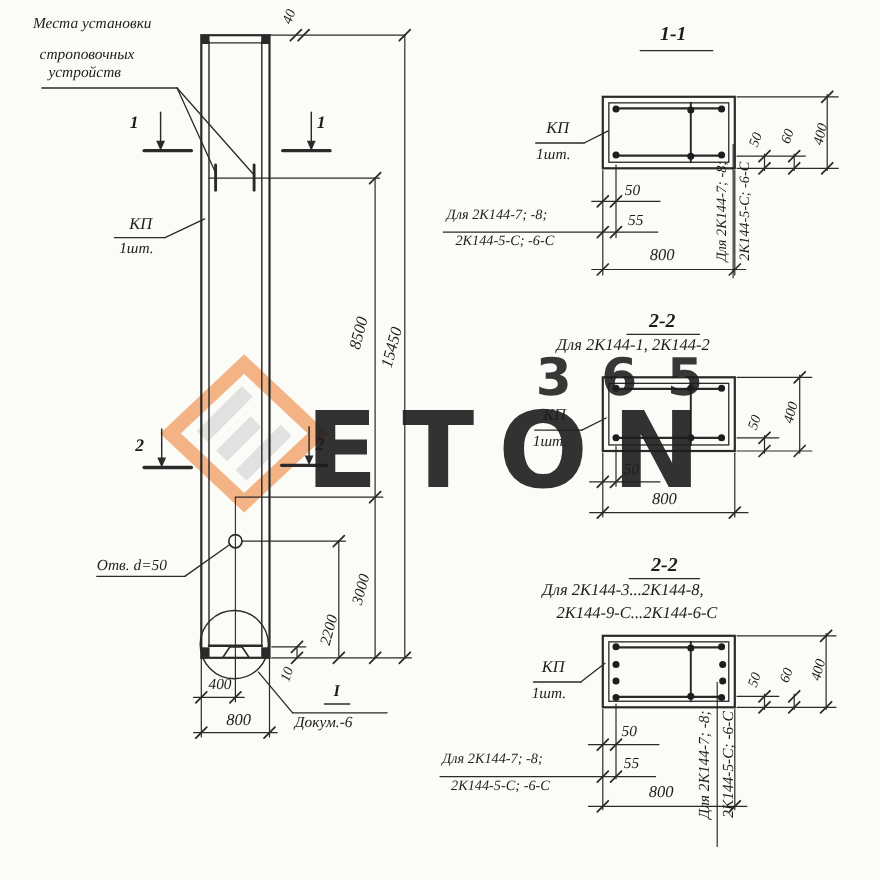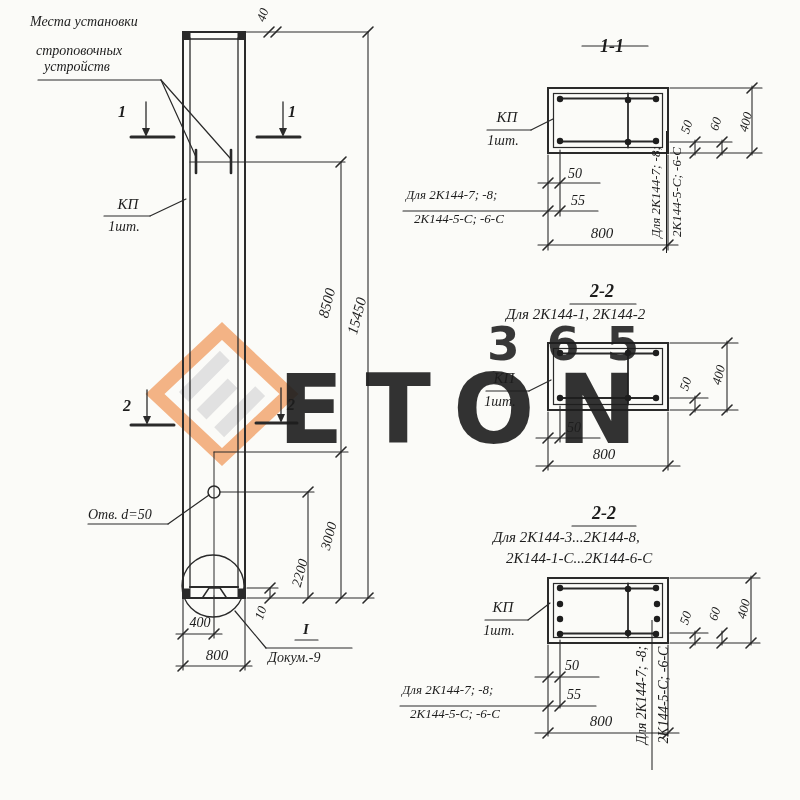--- a/index.html
+++ b/index.html
@@ -282,23 +282,23 @@
   <div class="t s15 r75" style="left:327px;top:303px;">8500</div>
   <div class="t s15 r75" style="left:357px;top:316px;">15450</div>
   <div class="t s14 r75" style="left:329px;top:536px;">3000</div>
   <div class="t s14 r75" style="left:300px;top:573px;">2200</div>
   <div class="t s13 r70" style="left:261px;top:613px;">10</div>
   <div class="t s14 c" style="left:200px;top:623px;">400</div>
   <div class="t s15 c" style="left:217px;top:655px;">800</div>
 
   <div class="t s14" style="left:88px;top:507px;">Отв. d=50</div>
   <div class="t s15 bold c" style="left:306px;top:629px;">I</div>
-  <div class="t s14" style="left:268px;top:650px;">Докум.-9</div>
-
-  <div class="t s18 c" style="left:612px;top:47px;text-align:right;">1-1</div>
+  <div class="t s14" style="left:268px;top:650px;">Докум.-6</div>
+
+  <div class="t s18 c" style="left:612px;top:31px;text-align:right;">1-1</div>
   <div class="t s15 c" style="left:507px;top:117px;">КП</div>
   <div class="t s14 c" style="left:503px;top:141px;">1шт.</div>
   <div class="t s14 c" style="left:575px;top:174px;">50</div>
   <div class="t s14 c" style="left:578px;top:201px;">55</div>
   <div class="t s13" style="left:406px;top:188px;">Для 2К144-7; -8;</div>
   <div class="t s13" style="left:414px;top:212px;">2К144-5-С; -6-С</div>
   <div class="t s15 c" style="left:602px;top:233px;">800</div>
   <div class="t s13 r70" style="left:687px;top:127px;">50</div>
   <div class="t s13 r70" style="left:716px;top:124px;">60</div>
   <div class="t s13 r75" style="left:746px;top:122px;">400</div>
@@ -311,21 +311,21 @@
   <div class="t s15" style="left:506px;top:306px;">Для 2К144-1, 2К144-2</div>
   <div class="t s15 c" style="left:504px;top:378px;">КП</div>
   <div class="t s14 c" style="left:500px;top:402px;">1шт.</div>
   <div class="t s14 c" style="left:574px;top:428px;">50</div>
   <div class="t s15 c" style="left:604px;top:454px;">800</div>
   <div class="t s13 r70" style="left:686px;top:384px;">50</div>
   <div class="t s13 r75" style="left:719px;top:375px;">400</div>
 
   <div class="t s18 c" style="left:604px;top:514px;">2-2</div>
   <div class="t s15" style="left:493px;top:529px;">Для 2К144-3...2К144-8,</div>
-  <div class="t s15" style="left:506px;top:550px;">2К144-1-С...2К144-6-С</div>
+  <div class="t s15" style="left:506px;top:550px;">2К144-9-С...2К144-6-С</div>
   <div class="t s15 c" style="left:503px;top:607px;">КП</div>
   <div class="t s14 c" style="left:499px;top:631px;">1шт.</div>
   <div class="t s14 c" style="left:572px;top:666px;">50</div>
   <div class="t s14 c" style="left:574px;top:695px;">55</div>
   <div class="t s13" style="left:402px;top:683px;">Для 2К144-7; -8;</div>
   <div class="t s13" style="left:410px;top:707px;">2К144-5-С; -6-С</div>
   <div class="t s15 c" style="left:601px;top:721px;">800</div>
   <div class="t s13 r70" style="left:686px;top:618px;">50</div>
   <div class="t s13 r70" style="left:715px;top:614px;">60</div>
   <div class="t s13 r75" style="left:744px;top:609px;">400</div>

